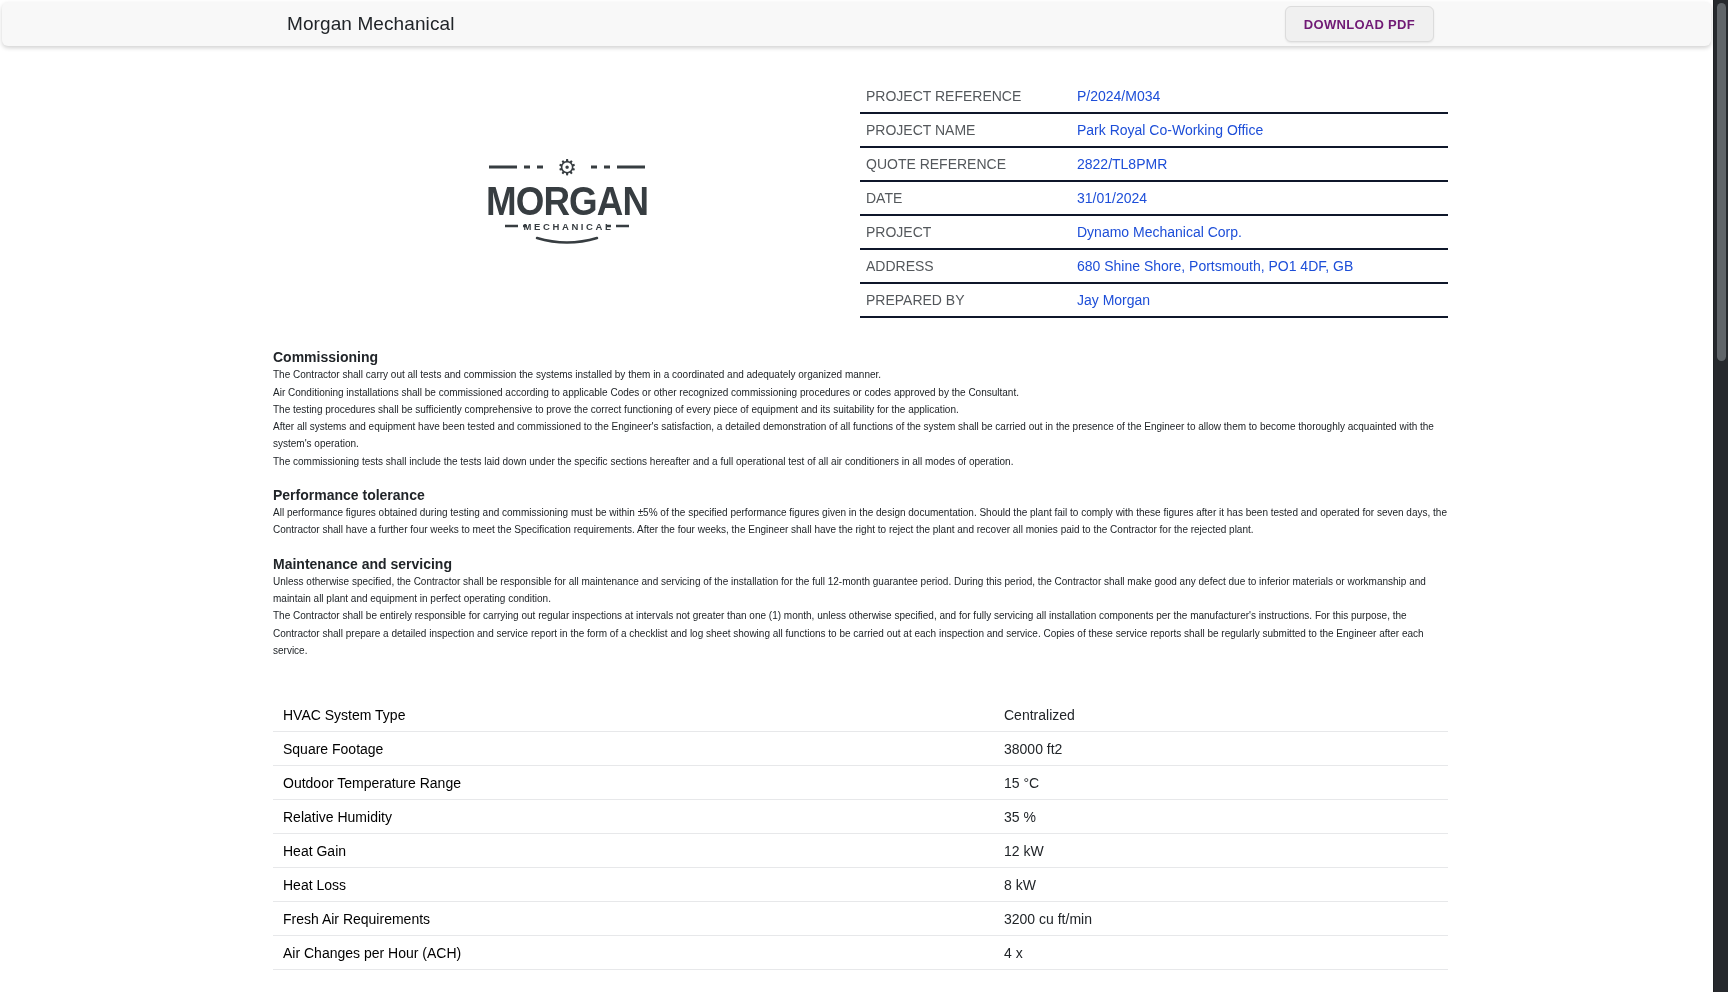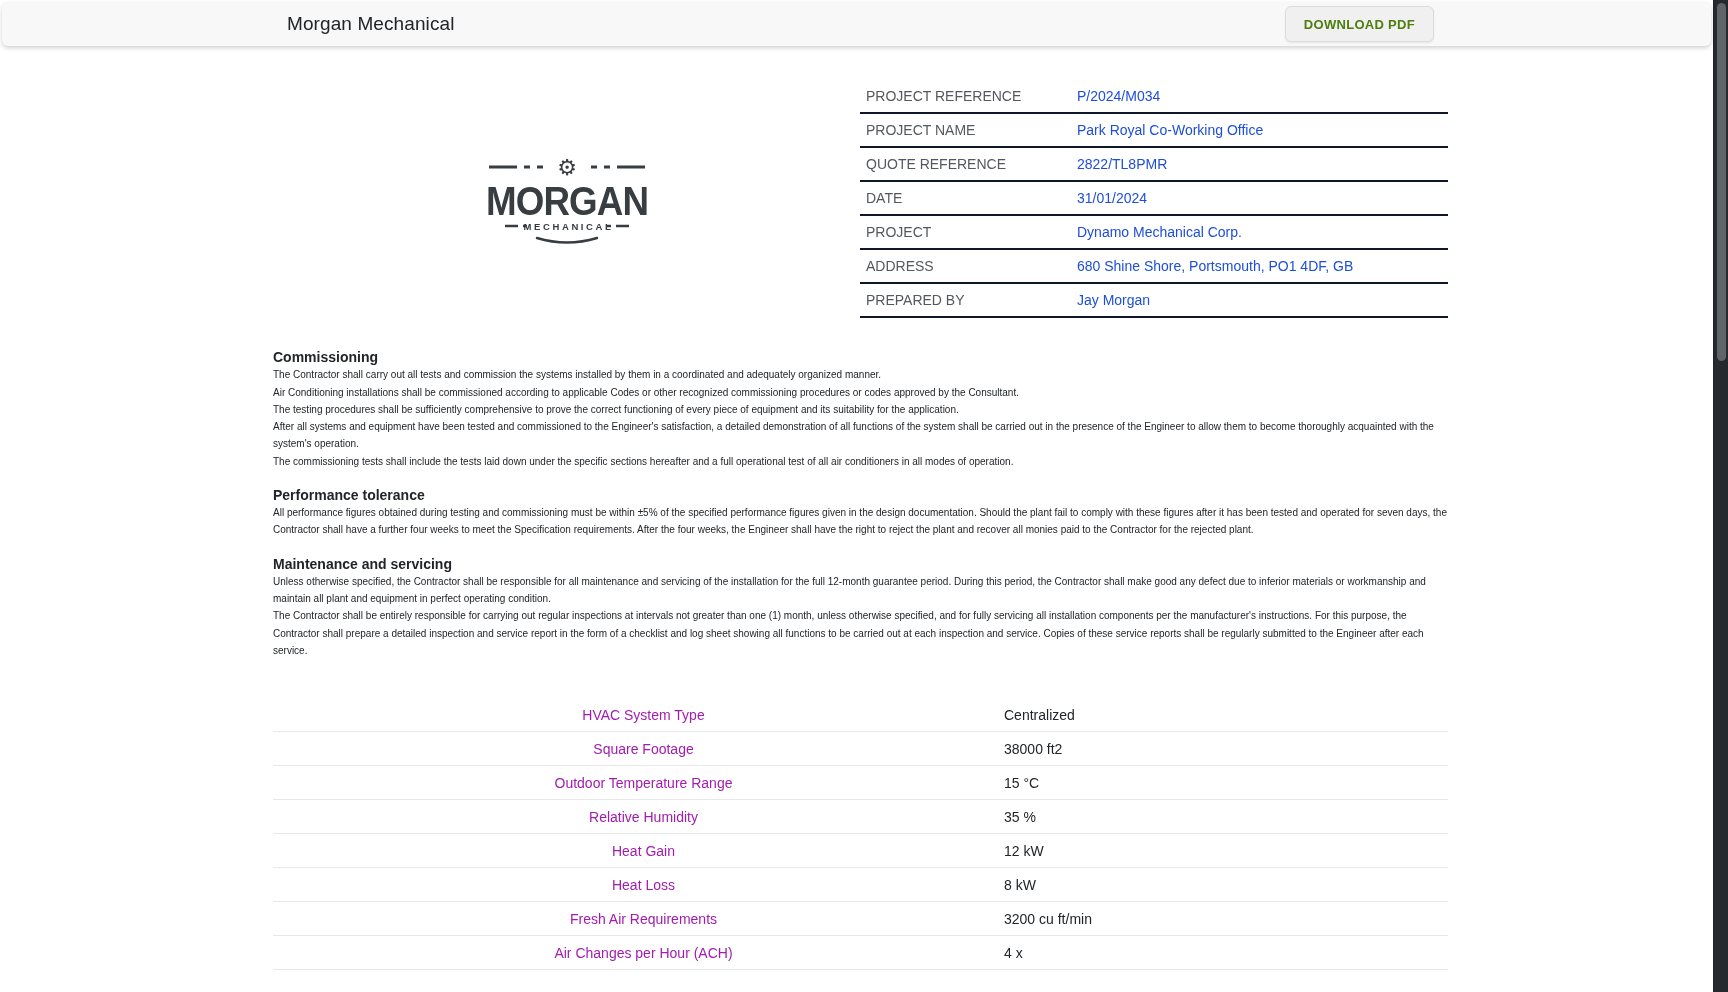--- a/index.html
+++ b/index.html
@@ -8,40 +8,40 @@
   .page { position: fixed; left: 0; top: 0; width: 1728px; height: 892px; background: #ffffff; }
 
   
   .app-header { position: absolute; left: 2px; right: 17px; top: 2px; height: 44px;
     background: #f8f8f8; border-radius: 6px; box-shadow: 0 2px 4px rgba(0,0,0,0.18); }
   .app-header-inner { position: absolute; left: 285px; right: 277px; top: 0; bottom: 0;
     display: flex; align-items: center; justify-content: space-between; }
   .app-title { font-size: 19px; font-weight: 400; color: #212529; letter-spacing: 0.1px; }
   .btn-download { height: 36px; padding: 0 18px; background: #f0f0f0; border: 1px solid #dcdcdc;
     border-radius: 6px; font-family: "Liberation Sans", sans-serif; font-size: 13px; font-weight: 700;
-    letter-spacing: 0.3px; color: #4d7c0f; cursor: pointer; box-shadow: 0 1px 2px rgba(0,0,0,0.08); }
+    letter-spacing: 0.3px; color: #701a75; cursor: pointer; box-shadow: 0 1px 2px rgba(0,0,0,0.08); }
 
   
   .top-section { position: absolute; left: 273px; top: 80px; width: 1175px; height: 238px; display: flex; }
   .logo-box { width: 587px; display: flex; align-items: center; justify-content: center; }
   .info-table { width: 588px; }
   .info-row { display: flex; align-items: center; height: 34px; border-bottom: 2px solid #0f172a; }
   .info-label { width: 217px; padding-left: 6px; font-size: 14px; color: #54585c; flex: none; }
   .info-value { font-size: 14px; color: #1d4ed8; }
 
   
   .text-content { position: absolute; left: 273px; top: 349px; width: 1175px; }
   .text-section { margin-bottom: 17px; }
   .section-heading { font-size: 14px; font-weight: 700; line-height: 17.25px; color: #212529; }
   .section-body .para { font-size: 10px; line-height: 17.25px; color: #212529; }
 
   
   .specs-table { position: absolute; left: 273px; top: 698px; width: 1175px; }
   .spec-row { display: flex; align-items: center; height: 34px; border-bottom: 1px solid #e7e8ea; }
-  .spec-label { width: 731px; padding-left: 10px; font-size: 14px; color: #a21caf; flex: none; text-align: center; }
+  .spec-label { width: 731px; padding-left: 10px; font-size: 14px; color: #000000; flex: none; }
   .spec-value { font-size: 14px; color: #212529; }
 
   
   .scrollbar-track { position: absolute; right: 0; top: 0; width: 15px; height: 992px;
     background: #26292d; border-left: 1px solid #1e2124; }
   .scrollbar-thumb { position: absolute; left: 3px; width: 9px; top: 3px; height: 358px;
     background: #606569; border-radius: 7px; }
 
   
   .logo-svg { width: 160px; height: 100px; display: block; }

